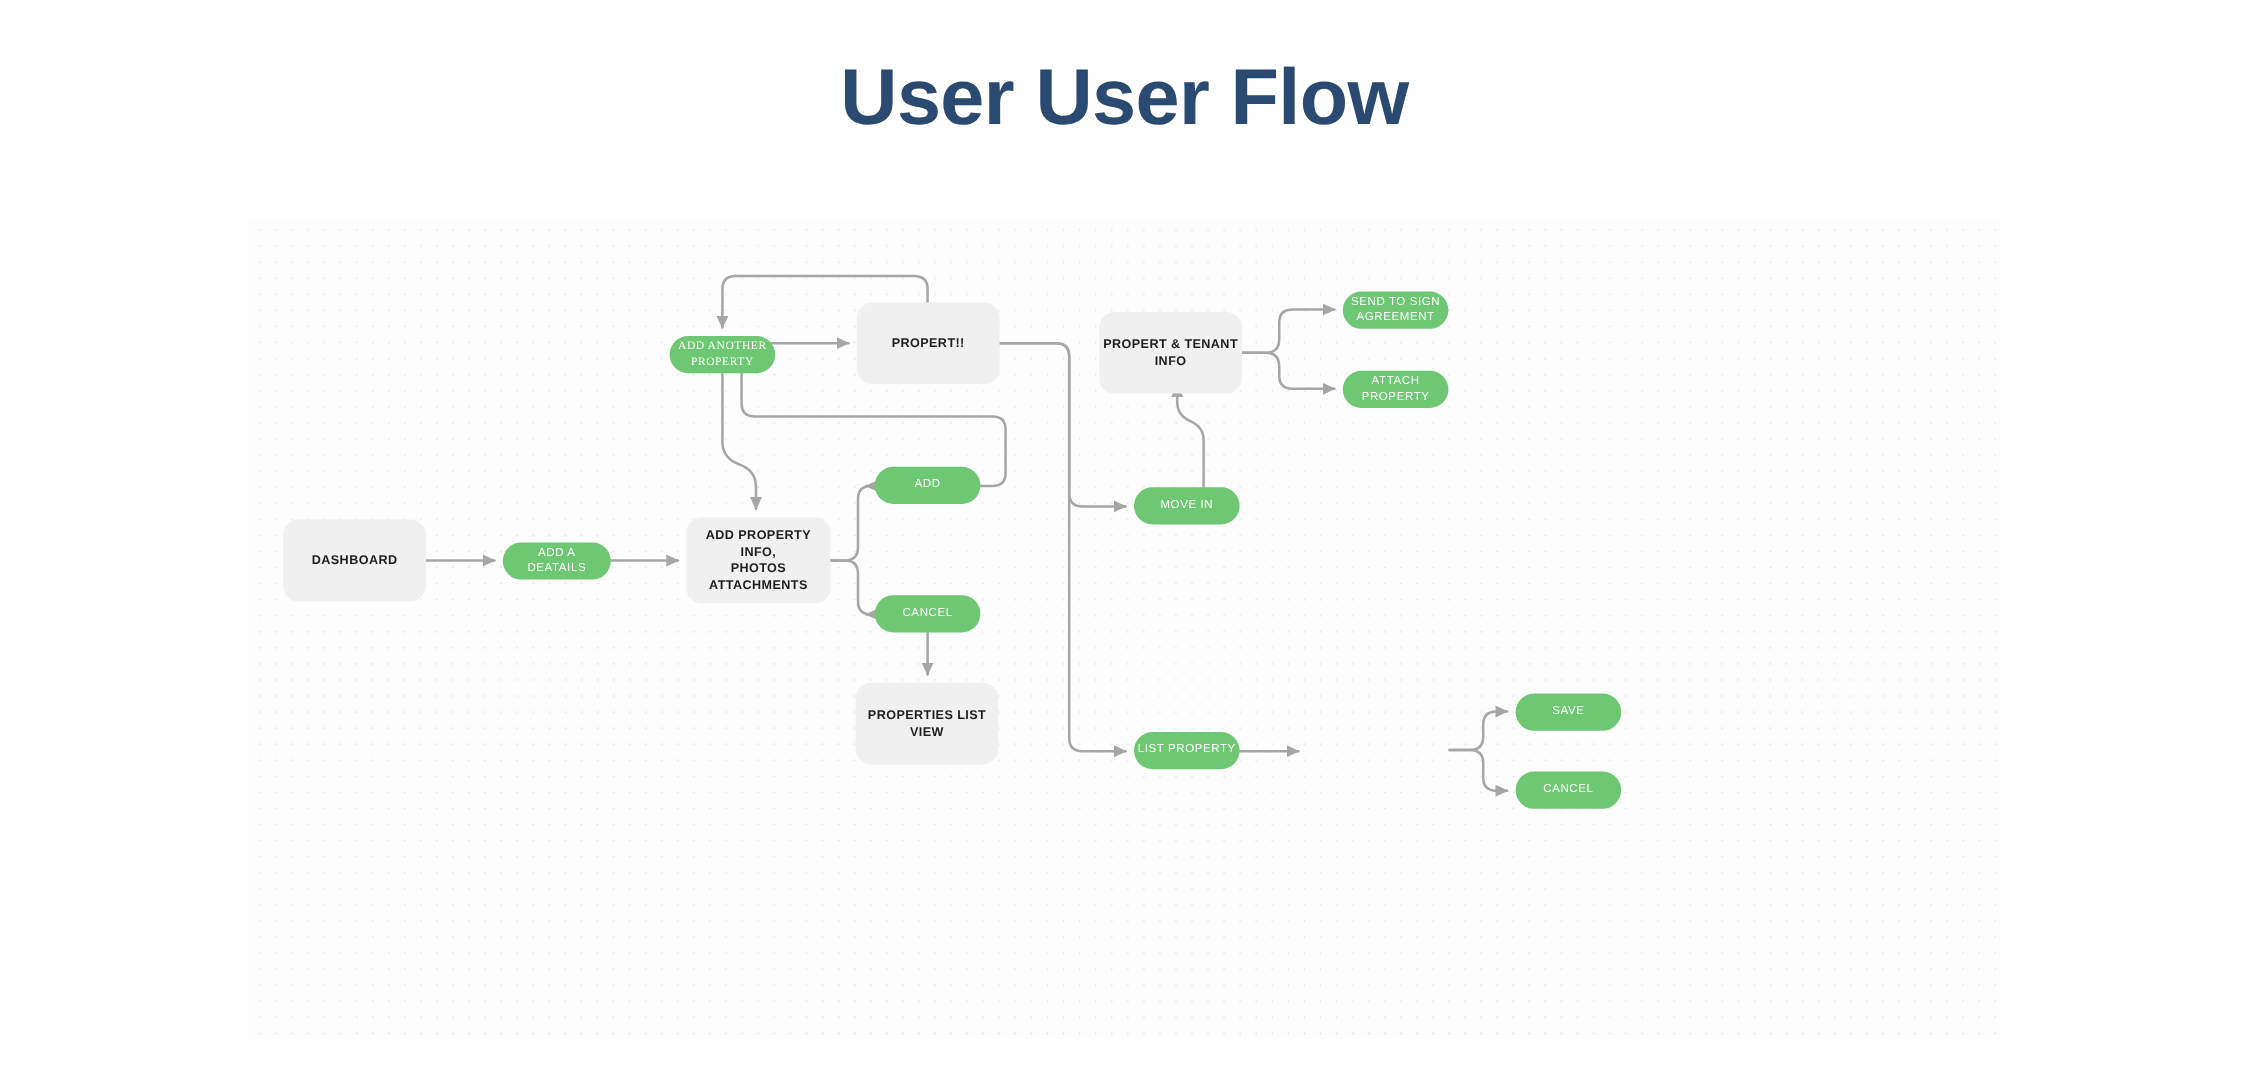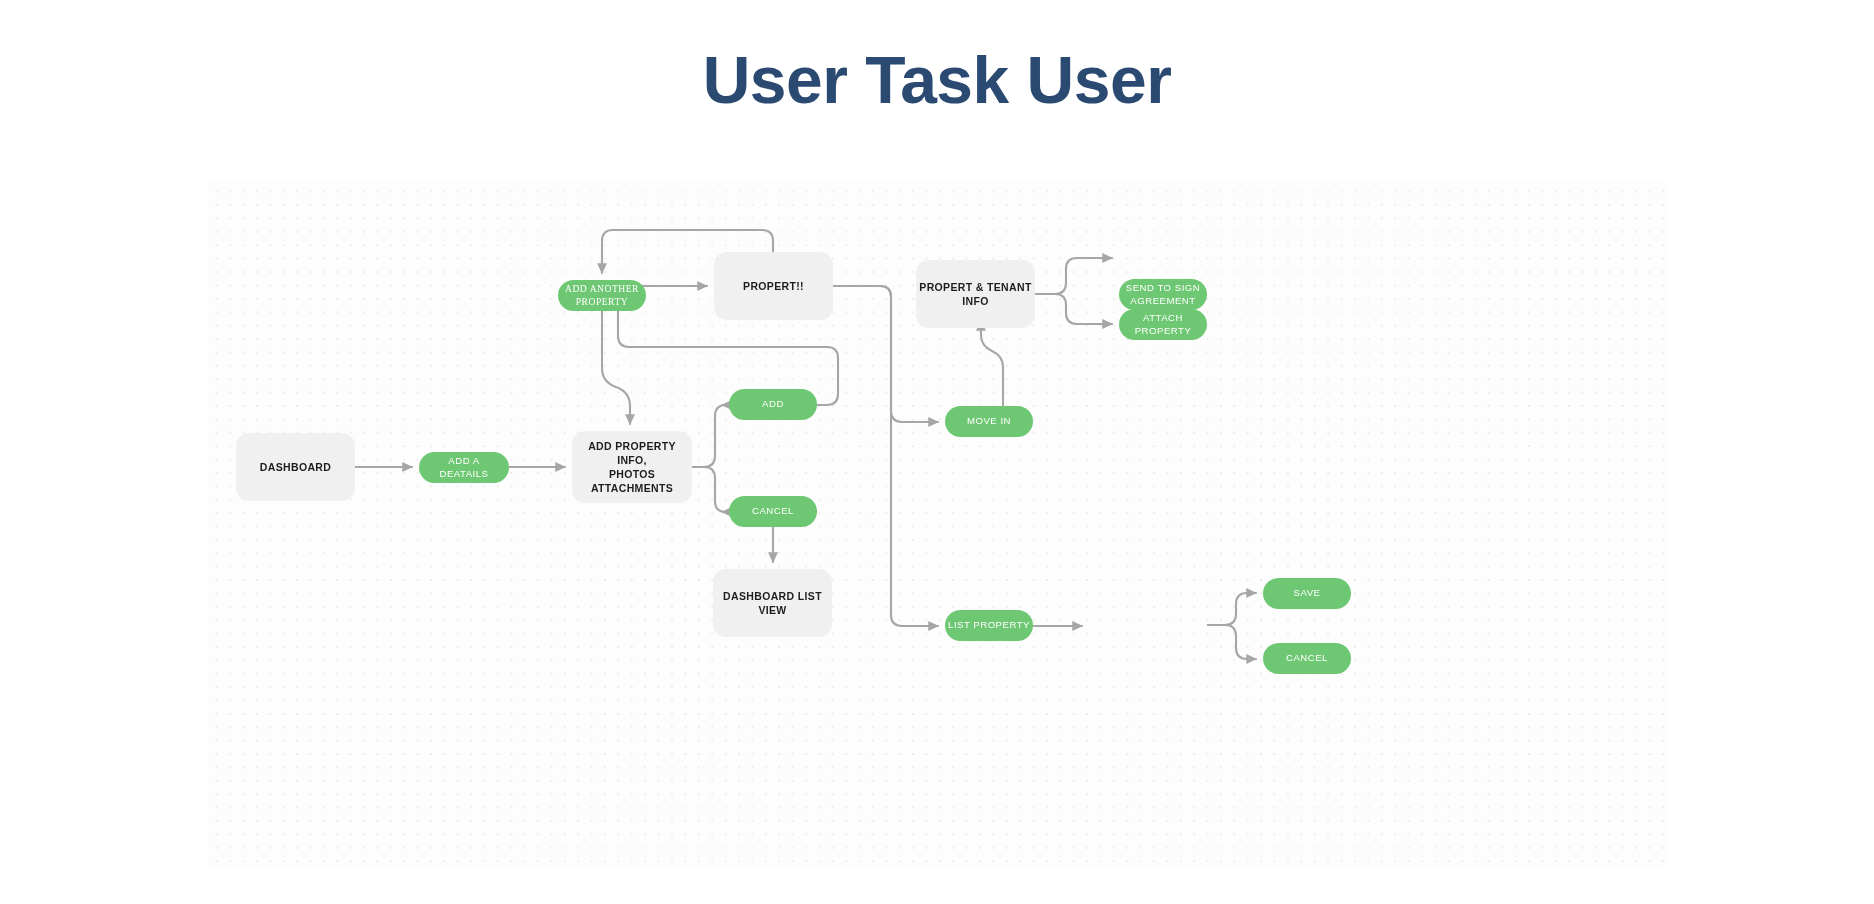--- a/index.html
+++ b/index.html
@@ -104,21 +104,21 @@
     letter-spacing: 0.5px;
     line-height: 1.32;
   }
 </style>
 </head>
 <body>
 
 <div id="page">
 
   <div id="title-bar">
-    <h1 id="page-title">User Task User</h1>
+    <h1 id="page-title">User User Flow</h1>
   </div>
 
   <div id="canvas">
 
     <svg id="edges" viewBox="0 0 1460 684" width="1460" height="684" xmlns="http://www.w3.org/2000/svg">
       <defs>
         <marker id="arrow" viewBox="0 0 10 10" refX="8.6" refY="5" markerWidth="5.4" markerHeight="5.4" orient="auto-start-reverse">
           <path d="M 0 0.6 L 9.4 5 L 0 9.4 z" fill="#a6a6a6"></path>
         </marker>
       </defs>
@@ -184,28 +184,28 @@
 
     <div class="node pill" style="left:522px; top:207px; width:88px; height:31px;">
       <span class="label">ADD</span>
     </div>
 
     <div class="node pill" style="left:522px; top:314px; width:88px; height:31px;">
       <span class="label">CANCEL</span>
     </div>
 
     <div class="node box" style="left:506px; top:387px; width:119px; height:68px;">
-      <span class="label">DASHBOARD LIST VIEW</span>
+      <span class="label">PROPERTIES LIST VIEW</span>
     </div>
 
     <div class="node box" style="left:709px; top:78px; width:119px; height:68px;">
       <span class="label">PROPERT &amp; TENANT INFO</span>
     </div>
 
-    <div class="node pill" style="left:912px; top:61px; width:88px; height:31px;margin-top:36px;">
+    <div class="node pill" style="left:912px; top:61px; width:88px; height:31px;">
       <span class="label">SEND TO SIGN
 AGREEMENT</span>
     </div>
 
     <div class="node pill" style="left:912px; top:127px; width:88px; height:31px;">
       <span class="label">ATTACH
 PROPERTY</span>
     </div>
 
     <div class="node pill" style="left:738px; top:224px; width:88px; height:31px;">

